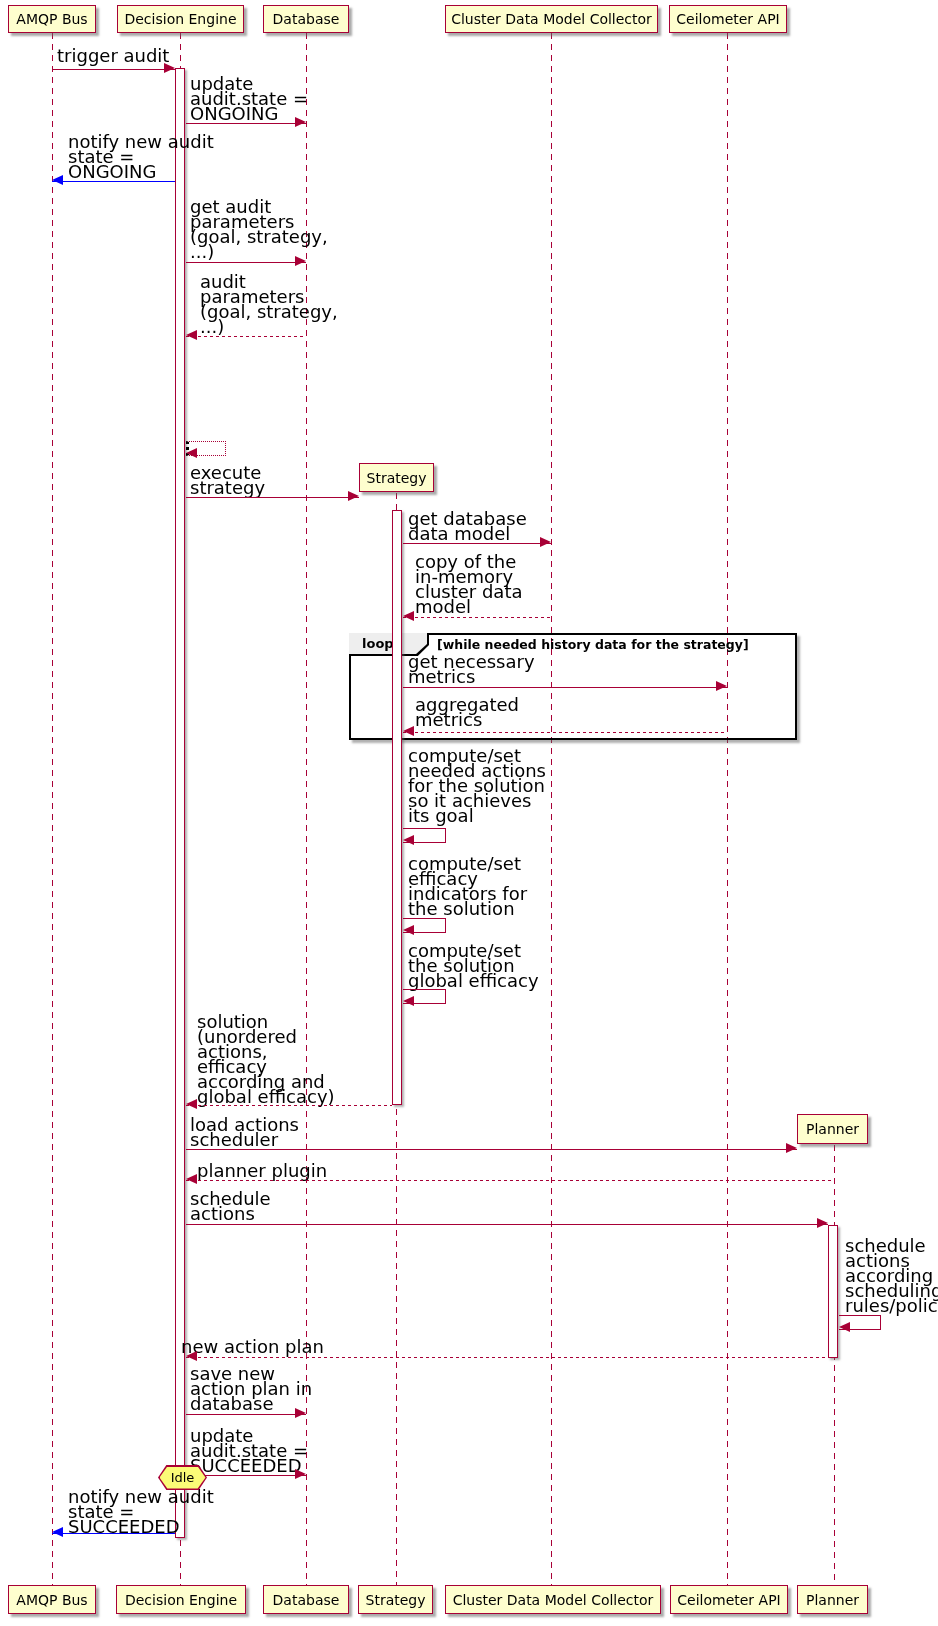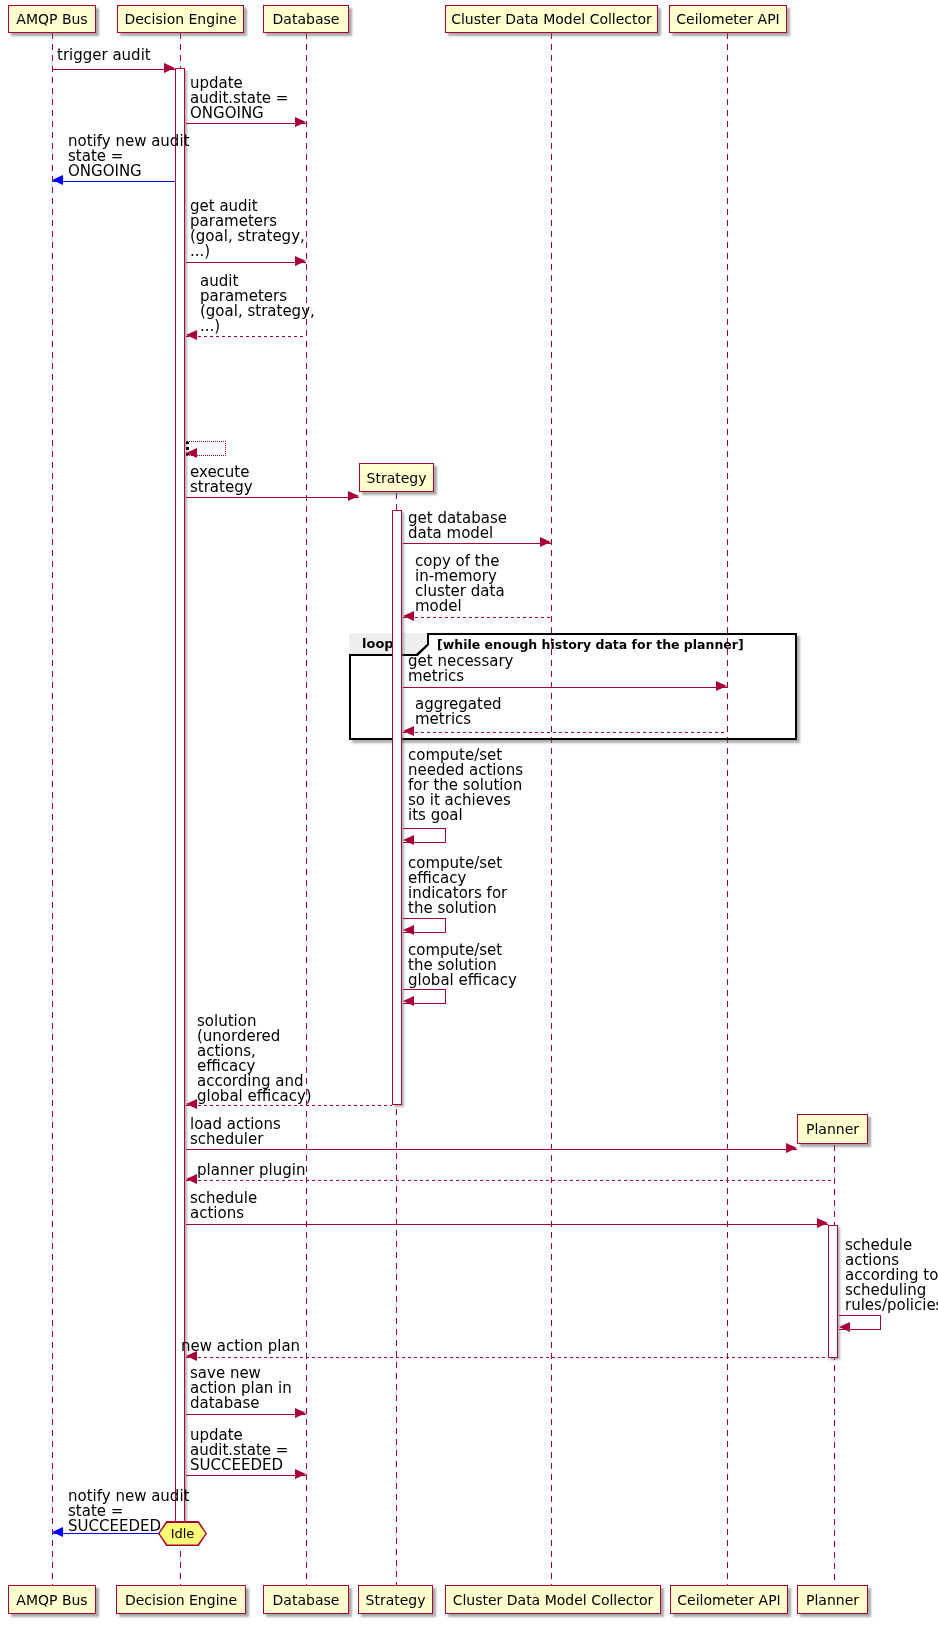--- a/index.html
+++ b/index.html
@@ -21,21 +21,21 @@
   .lnd{position:absolute;height:1.4px;
        background:repeating-linear-gradient(to right,#A80036 0 3px,transparent 3px 6px);}
   
   .ah{position:absolute;width:0;height:0;border-top:5.5px solid transparent;border-bottom:5.5px solid transparent;}
   .ah.r{border-left:11px solid #A80036;}
   .ah.l{border-right:11px solid #A80036;}
   
   .selfloop{position:absolute;border:1.4px solid #A80036;border-left:none;}
   .selfloop.dotted{border-style:dotted;}
   
-  .txt{position:absolute;font-size:15px;line-height:15px;white-space:pre-line;}
+  .txt{position:absolute;font-size:18px;line-height:15px;white-space:pre-line;}
   
   .loopframe{position:absolute;border:2px solid #000;background:transparent;
              box-shadow:2.5px 2.5px 2px rgba(100,100,100,.5);}
   .loophead{position:absolute;background:#000;
             clip-path:polygon(0 0,100% 0,100% 52%,86% 100%,0 100%);}
   .loophead-in{position:absolute;left:0;top:0;width:78px;height:21px;background:#EEEEEE;
                clip-path:polygon(0 0,100% 0,100% 52%,86% 100%,0 100%);
                display:flex;align-items:center;padding-left:13px;box-sizing:border-box;
                font-weight:bold;font-size:13px;}
   .loopcond{position:absolute;font-weight:bold;font-size:12.5px;line-height:15px;}
@@ -57,21 +57,21 @@
   <div class="ll" style="left:305.5px;top:33px;height:1552px"></div>
   <div class="ll" style="left:395.5px;top:493px;height:1092px"></div>
   <div class="ll" style="left:550.5px;top:33px;height:1552px"></div>
   <div class="ll" style="left:726.5px;top:33px;height:1552px"></div>
   <div class="ll" style="left:833.5px;top:1145px;height:440px"></div>
 
   <div class="loopframe" style="left:349px;top:633px;width:444px;height:103px"></div>
   <div class="loophead" style="left:349px;top:633px;width:80px;height:23px">
     <div class="loophead-in">loop</div>
   </div>
-  <div class="loopcond" style="left:437px;top:637px">[while enough history data for the planner]</div>
+  <div class="loopcond" style="left:437px;top:637px">[while needed history data for the strategy]</div>
 
   <div class="bar" style="left:175px;top:68px;height:1468px"></div>
   <div class="bar" style="left:392px;top:510px;height:593px"></div>
   <div class="bar" style="left:828px;top:1225px;height:131px"></div>
 
   <div class="box" style="left:8px;top:5px;width:86px;height:26px">
       <span>AMQP Bus</span>
     </div>
   <div class="box" style="left:117px;top:5px;width:125px;height:26px">
       <span>Decision Engine</span>
@@ -220,21 +220,21 @@
 SUCCEEDED</div>
   <div class="ln" style="left:186px;top:1475px;width:120px"></div>
   <div class="ah r" style="left:295px;top:1469px"></div>
 
   <div class="txt" style="left:68px;top:1489px">notify new audit
 state =
 SUCCEEDED</div>
   <div class="ln" style="left:52px;top:1533px;width:123px;border-top-color:#0000FF"></div>
   <div class="ah l" style="left:52px;top:1527px;border-right-color:#0000FF"></div>
 
-  <div class="hex" style="left:158px;top:1521px;width:49px;height:25px">
+  <div class="hex" style="left:158px;top:1465px;width:49px;height:25px">
     <div class="hex-in">Idle</div>
   </div>
 
   <div class="box" style="left:8px;top:1585px;width:86px;height:27px">
       <span>AMQP Bus</span>
     </div>
   <div class="box" style="left:116px;top:1585px;width:128px;height:27px">
       <span>Decision Engine</span>
     </div>
   <div class="box" style="left:263px;top:1585px;width:84px;height:27px">

